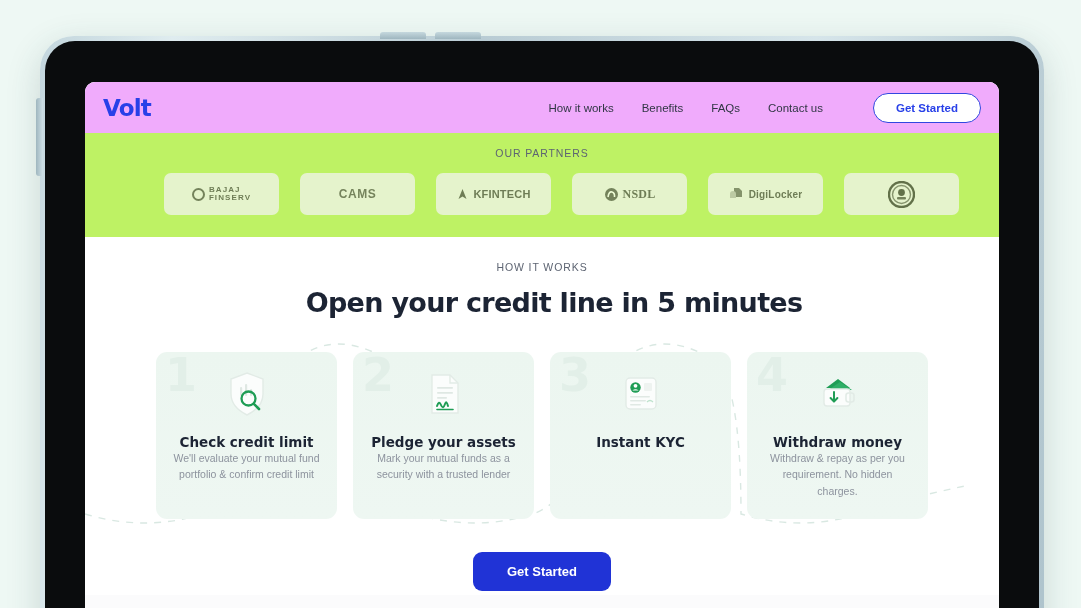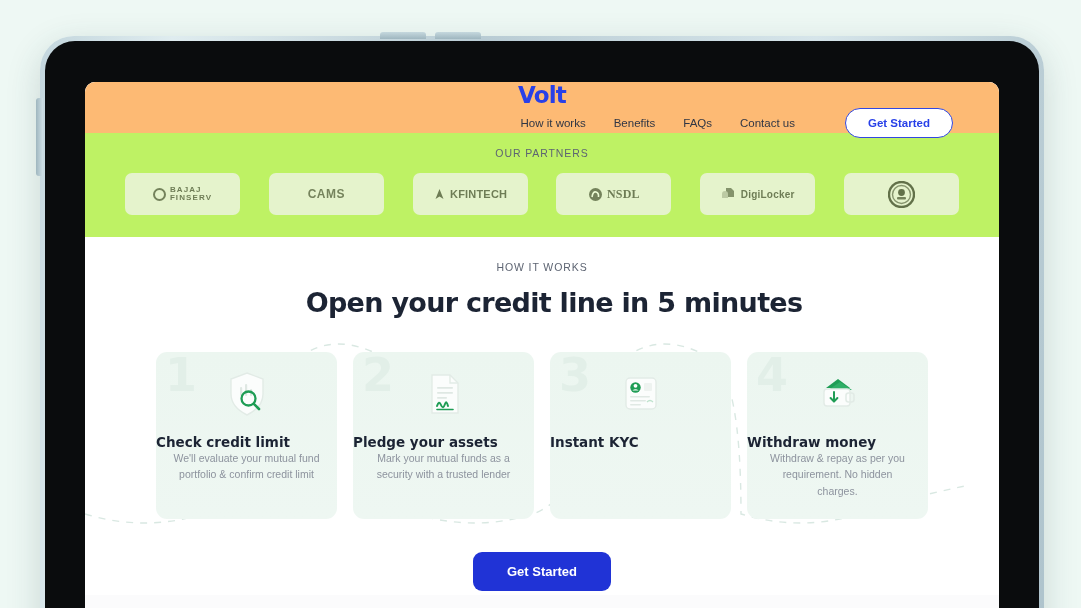--- a/index.html
+++ b/index.html
@@ -52,24 +52,23 @@
     width: 7px; height: 78px;
     background: linear-gradient(90deg,#9fb6bf,#cfe0e6);
     border-radius: 3px 0 0 3px;
   }
 
   
   #page-scroll { position: absolute; inset: 0; background:#fbfbfc; }
 
   
   #navbar {
-    height: 51px; background:#fdba74;
+    height: 51px; background:#f0abfc;
     display:flex; align-items:center;
-    padding: 0 46px;
-    flex-direction: column;
+    padding: 0 18px;
   }
   #brand-logo {
     font-size: 23px; font-weight: 700; letter-spacing: -.8px;
     color:#2840e8; font-family:"DejaVu Sans", sans-serif;
   }
   #nav-links { margin-left:auto; display:flex; align-items:center; gap:28px; }
   .nav-link {
     font-size: 11.5px; color:#303644; text-decoration:none; white-space:nowrap;
   }
   #nav-cta-button {
@@ -80,21 +79,21 @@
     font-family:"Liberation Sans", sans-serif; white-space:nowrap;
   }
 
   
   #partners-section { background:#bef264; padding: 14px 0 22px; }
   #partners-eyebrow {
     text-align:center; font-size:10.5px; letter-spacing:.9px;
     color:#5d6472; margin-bottom:14px;
   }
   #partner-logo-row {
-    display:flex; justify-content:space-between; gap:21px; padding: 0 40px;
+    display:flex; justify-content:flex-end; gap:21px; padding: 0 40px;
   }
   .partner-tile {
     width: 115px; height: 42px; background:#f3f4f6; border-radius:7px;
     display:flex; align-items:center; justify-content:center;
     filter: grayscale(1); opacity:.72;
   }
   .partner-label {
     font-size: 11px; font-weight:700; color:#4c5059; letter-spacing:.2px;
     display:flex; align-items:center; gap:4px; white-space:nowrap;
   }
@@ -128,21 +127,21 @@
     border-radius: 11px; overflow:hidden;
     padding-top: 10px;
   }
   .step-number {
     position:absolute; left: 9px; top: 0px;
     font-size: 46px; font-weight:700; color:#e2efe8;
     font-family:"DejaVu Sans", sans-serif; line-height:1;
   }
   .step-icon { height: 52px; display:flex; align-items:center; justify-content:center; margin-top:6px; }
   .step-title {
-    font-size:13.5px; font-weight:700; color:#1c2434;
+    text-align:center; font-size:13.5px; font-weight:700; color:#1c2434;
     margin-top: 14px; font-family:"DejaVu Sans", sans-serif;
   }
   .step-desc {
     text-align:center; font-size:10.5px; line-height:1.55; color:#8d939e;
     margin-top: 0; padding: 0 16px;
   }
 
   
   #bottom-cta-wrap { text-align:center; margin-top: 18px; background:#fff; padding-bottom:4px; }
   #bottom-cta-button {

